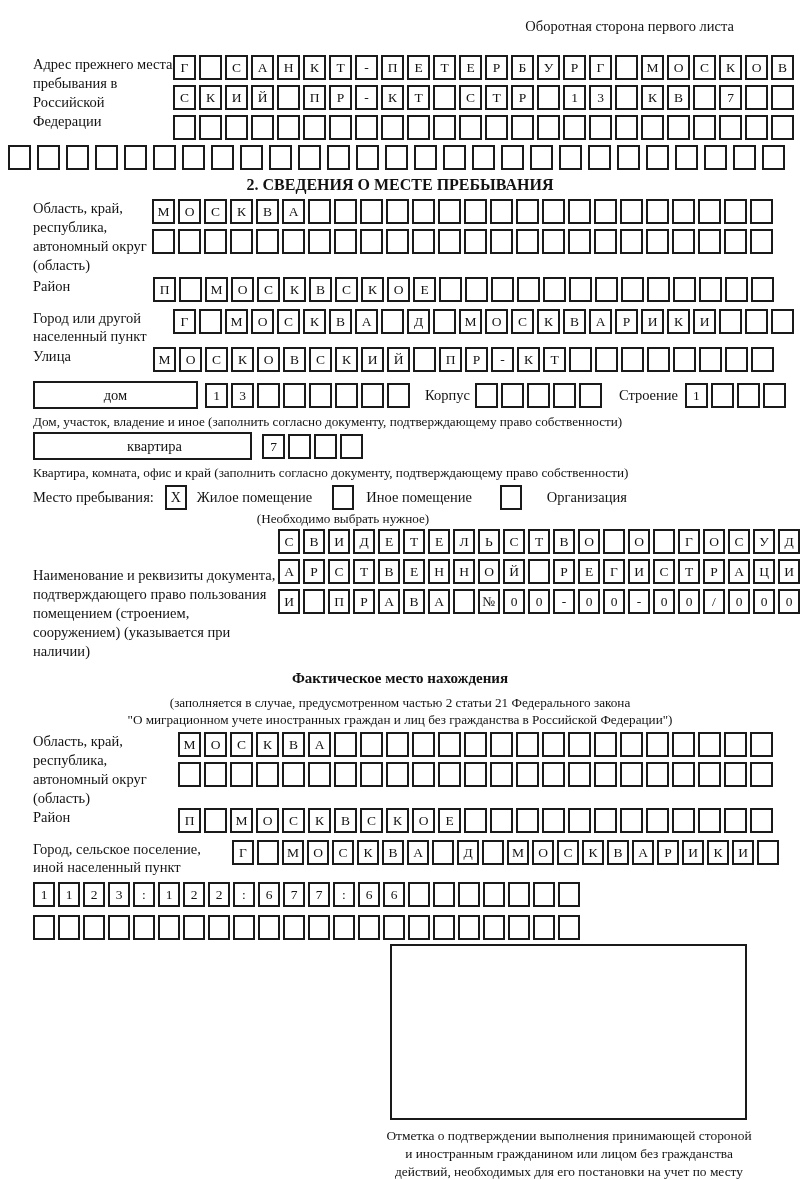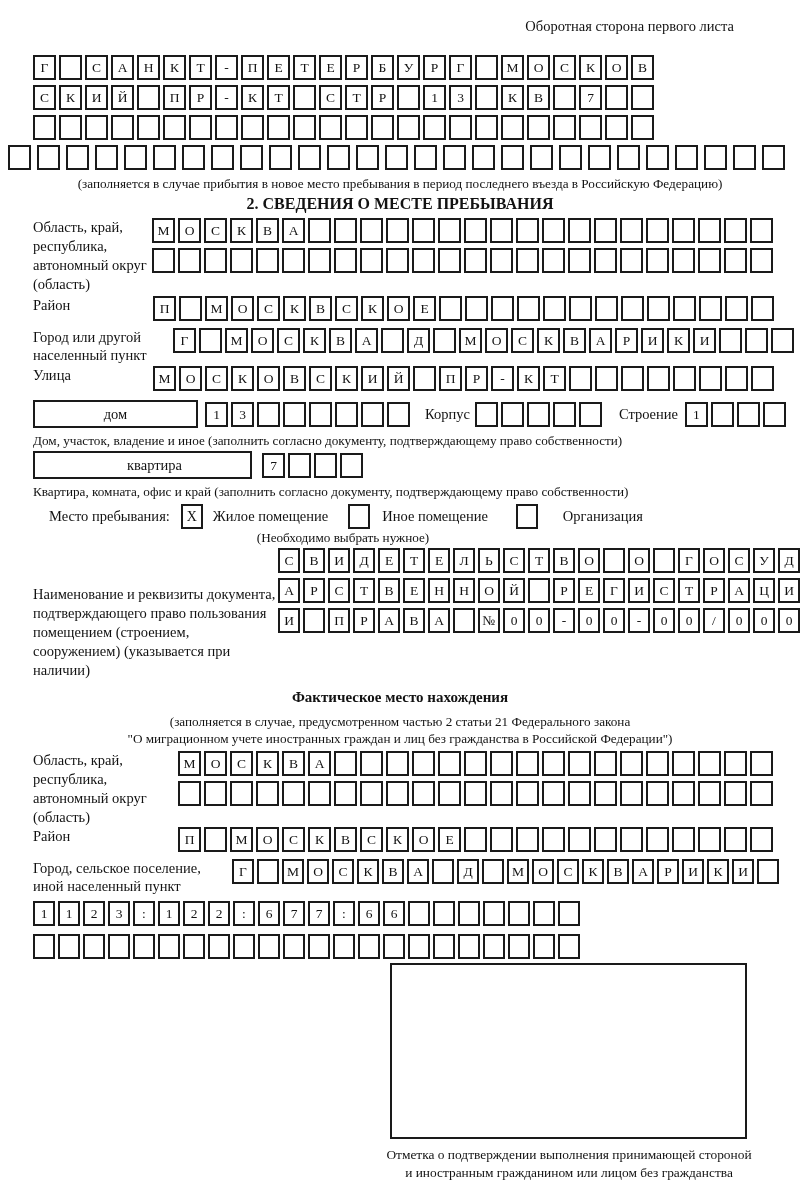--- a/index.html
+++ b/index.html
@@ -38,21 +38,21 @@
     text-align:center; font-size:14.5px; flex:none;
   }
   .dom-box { width:161px; }
   .kv-box { width:191px;padding-left:24px; }
   .inline-lbl { font-size:14.5px; line-height:28px; flex:none; }
 
   .chk {
     flex:none; width:18px; height:21px; border:2px solid #1a1a1a;
     text-align:center; font-size:14px; line-height:21px;
   }
-  .mesto-row { display:flex; align-items:center;margin-left:16px; }
+  .mesto-row { display:flex; align-items:center; }
   .mesto-row .olbl { font-size:14.5px; flex:none; }
 
   .stamp-box {
     margin-left:357px; width:353px; height:172px; border:2px solid #1a1a1a;
   }
   .stamp-caption {
     margin-left:352px; width:368px; text-align:center;
     font-size:13.4px; line-height:18px; margin-top:7px;
   }
   .mt2{margin-top:2px;} .mt4{margin-top:4px;} .mt6{margin-top:6px;} .mt8{margin-top:8px;}
@@ -61,20 +61,21 @@
 </head>
 <body>
 
 <div class="page">
 
   <div class="header-note">Оборотная сторона первого листа</div>
 
   <div class="inner" style="margin-top:20px;">
 
     <div class="frow">
+      <div class="lbl w140">Адрес прежнего места пребывания в Российской Федерации</div>
       <div class="gap-rows">
         <div class="grid">
             <span class="cell">Г</span>
             <span class="cell"></span>
             <span class="cell">С</span>
             <span class="cell">А</span>
             <span class="cell">Н</span>
             <span class="cell">К</span>
             <span class="cell">Т</span>
             <span class="cell">-</span>
@@ -171,21 +172,20 @@
         <span class="cell"></span>
         <span class="cell"></span>
         <span class="cell"></span>
         <span class="cell"></span>
         <span class="cell"></span>
         <span class="cell"></span>
         <span class="cell"></span>
         <span class="cell"></span>
         <span class="cell"></span>
       </div>
-    <div class="note" style="margin-left:-25px;">(заполняется в случае прибытия в новое место пребывания в период последнего въезда в Российскую Федерацию)</div>
 
     <div class="title mt2" style="margin-left:-25px;">2. СВЕДЕНИЯ О МЕСТЕ ПРЕБЫВАНИЯ</div>
 
     <div class="frow mt4">
       <div class="lbl w119">Область, край, республика, автономный округ (область)</div>
       <div class="gap-rows">
         <div class="grid">
             <span class="cell">М</span>
             <span class="cell">О</span>
             <span class="cell">С</span>

